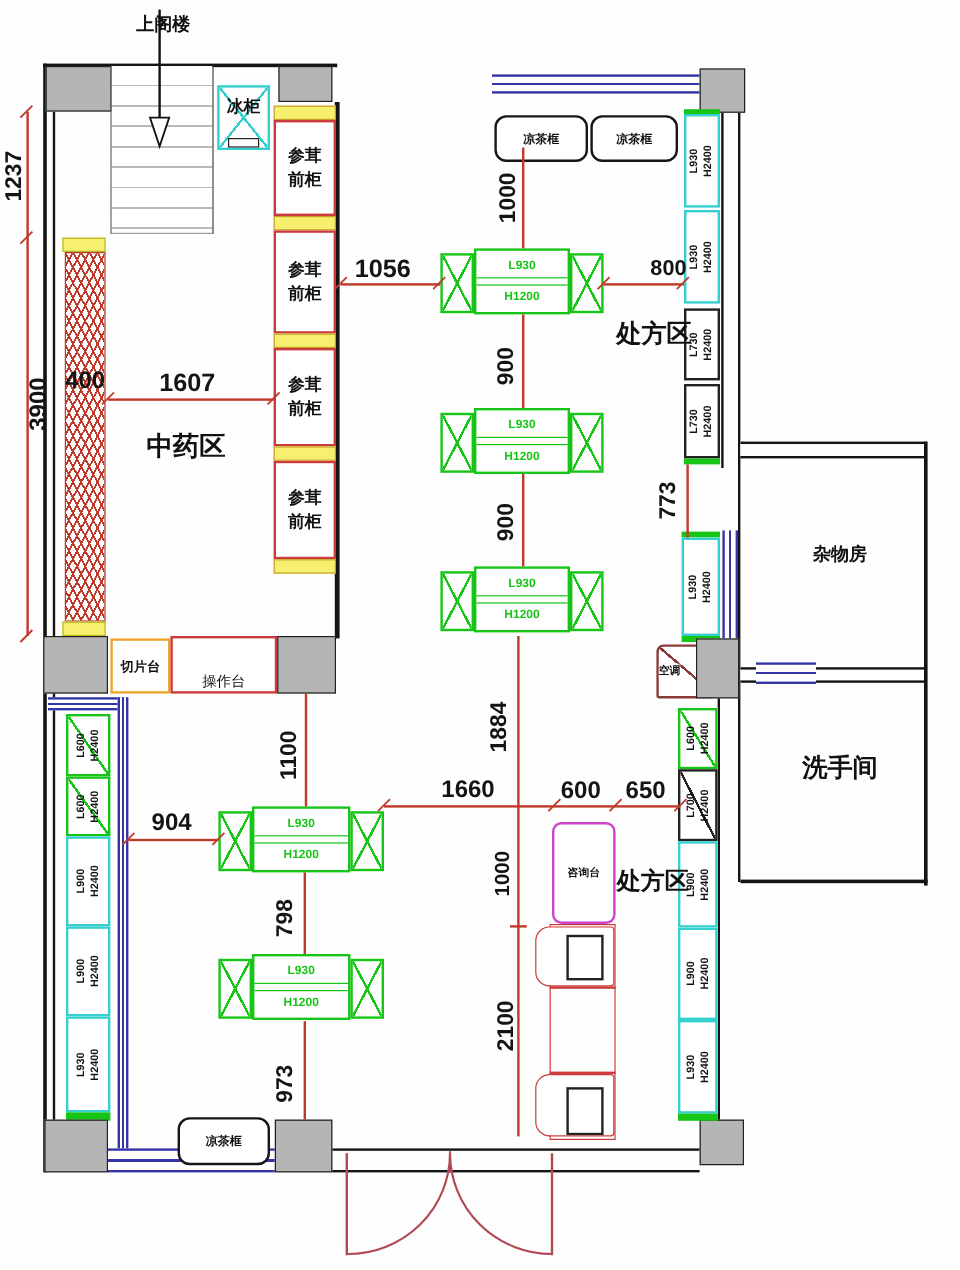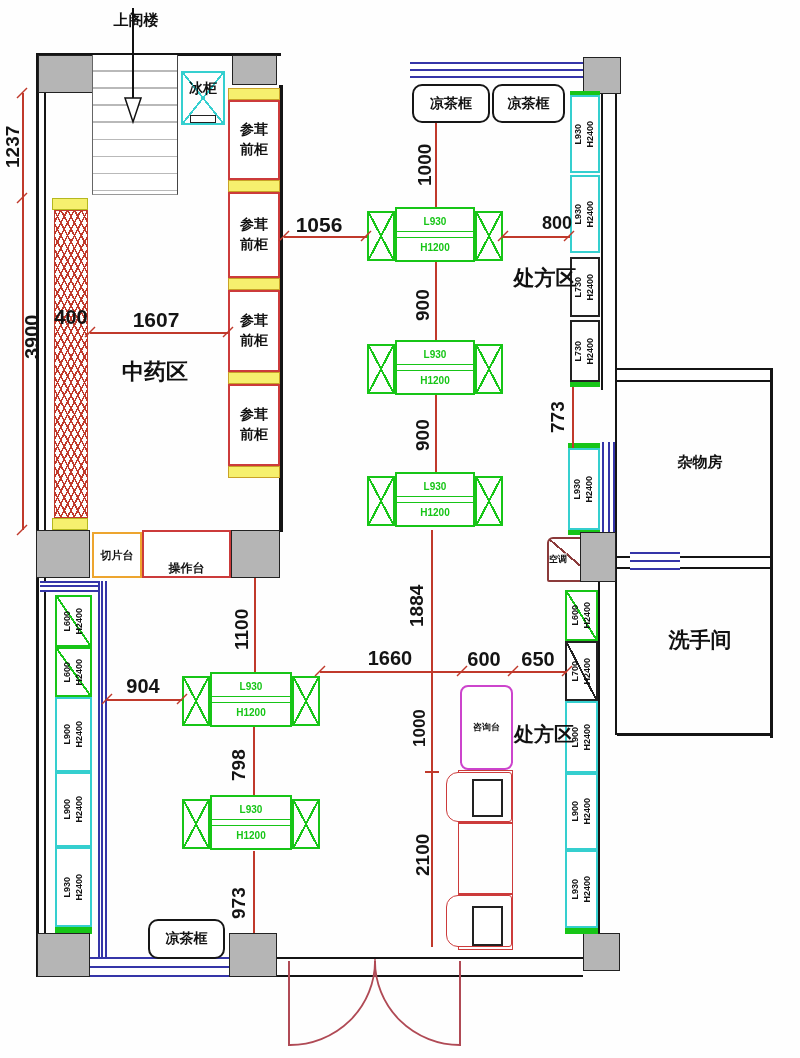--- a/index.html
+++ b/index.html
@@ -24,21 +24,21 @@
   .cablbl span{display:block;}
   .glbl{font-size:14px;font-weight:700;color:#111;text-align:center;line-height:1.4;}
   .sep{background:#f6f06e;border:1.5px solid #c9a227;}
   .cap{background:#f6f06e;border:1.5px solid #b5b81f;}
   .capg{background:#17c517;}
   .hatch{border:1.5px solid #c0392b;background:
     repeating-linear-gradient(62deg,transparent 0 4.5px,#c0392b 4.5px 6px),
     repeating-linear-gradient(-62deg,transparent 0 4.5px,#c0392b 4.5px 6px);}
   .win-h{border-top:2px solid #3535a8;border-bottom:2px solid #3535a8;background-color:#fff;background-image:linear-gradient(to bottom,transparent calc(50% - 1px),#3535a8 calc(50% - 1px),#3535a8 calc(50% + 1px),transparent calc(50% + 1px));}
   .win-v{border-left:2px solid #3535a8;border-right:2px solid #3535a8;background-color:#fff;background-image:linear-gradient(to right,transparent calc(50% - 1px),#3535a8 calc(50% - 1px),#3535a8 calc(50% + 1px),transparent calc(50% + 1px));}
-  .rounded{border:2px solid #161616;border-radius:10px;background:#fff;display:flex;align-items:center;justify-content:center;font-size:14px;font-weight:700;color:#111;}
+  .rounded{border:2px solid #161616;border-radius:10px;background:#fff;display:flex;align-items:center;justify-content:center;font-size:10px;font-weight:700;color:#111;margin-top:12px;}
   .stairs{border-left:1.5px solid #666;border-right:1.5px solid #444;border-bottom:1px solid #999;background:repeating-linear-gradient(to bottom,#fff 0 15.5px,#b9b9b9 15.5px 17px);}
   .cbody{border:2px solid #17c517;background:#fff;display:flex;flex-direction:column;padding:3px 0;}
   .cpart{color:#17c517;font-size:10px;font-weight:700;display:flex;align-items:center;justify-content:center;flex:1;}
   .cdiv{height:5px;border-top:1.5px solid #17c517;border-bottom:1.5px solid #17c517;}
   .note-line{height:33px;display:flex;align-items:center;font-size:22px;font-weight:700;color:#3bcf54;}
   .roomlbl{color:#111;font-weight:700;display:flex;align-items:center;justify-content:center;}
 </style>
 </head>
 <body>
 
@@ -89,21 +89,21 @@
 
   <div class="abs cap" style="left:52px;top:198px;width:36px;height:12px;"></div>
   <div class="abs hatch" style="left:54px;top:210px;width:34px;height:308px;"></div>
   <div class="abs cap" style="left:52px;top:518px;width:36px;height:12px;"></div>
 
   <div class="abs pillar" style="left:36px;top:530px;width:54px;height:48px;"></div>
   <div class="abs" style="left:92px;top:532px;width:50px;height:46px;border:2.5px solid #eda52f;background:#fff;display:flex;align-items:center;justify-content:center;">
       <span style="font-size:11px;font-weight:700;color:#111;">切片台</span>
     </div>
   <div class="abs" style="left:142px;top:530px;width:89px;height:48px;border:2px solid #cc3b3b;background:#fff;display:flex;align-items:center;justify-content:center;">
-      <span style="font-size:12px;font-weight:700;color:#111;margin-top:28px;">操作台</span>
+      <span style="font-size:12px;font-weight:400;color:#111;margin-top:28px;">操作台</span>
     </div>
   <div class="abs pillar" style="left:231px;top:530px;width:49px;height:48px;"></div>
 
   <div class="abs win-h" style="left:40px;top:581px;width:66px;height:11px;"></div>
   <div class="abs win-v" style="left:98px;top:581px;width:9px;height:379px;"></div>
 
   <div class="abs cab b-green diag-g" style="left:55px;top:595px;width:37px;height:52px;">
       <div class="cablbl">
         <span>L600</span>
         <span>H2400</span>

